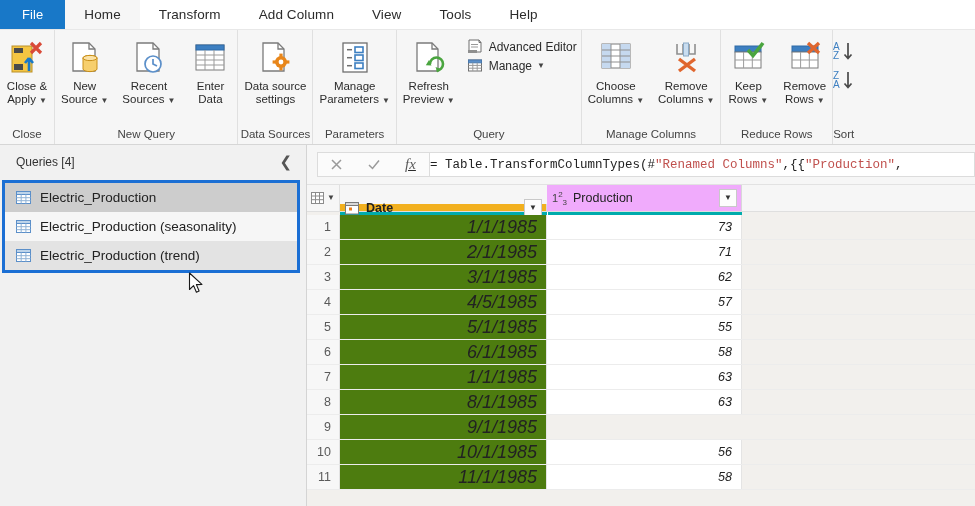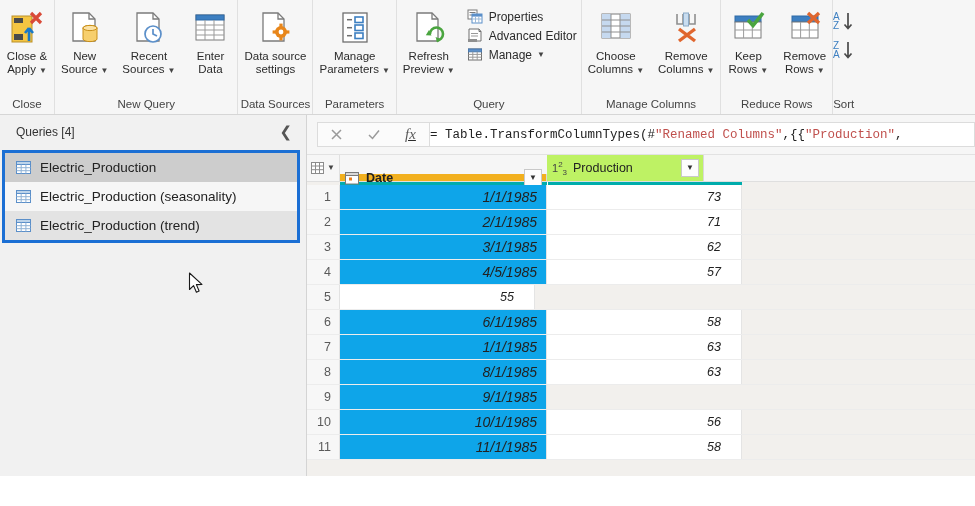--- a/index.html
+++ b/index.html
@@ -114,21 +114,21 @@
   }
   .ch-corner{
     width:33px; display:flex; align-items:center; justify-content:center;
     border-right:1px solid #e0e0e0; gap:1px;
   }
   .ch-cell{
     display:flex; align-items:center; gap:6px; padding:0 4px 0 5px;
     border-right:1px solid #d8d8d8; position:relative;
   }
   .ch-cell.date{ width:207px; background:#f2b01e;margin-top:19px; }
-  .ch-cell.prod{ width:157px; background:#bef264; }
+  .ch-cell.prod{ width:195px; background:#f0abfc; }
   .ch-name{ font-size:12.5px; color:#222; flex:1; }
   .ch-name.b{ font-weight:bold; }
   .dd{
     width:18px; height:18px; border:1px solid #c9c9c9; background:#fdfdfd;
     display:flex; align-items:center; justify-content:center; cursor:default;
   }
   .dd span{ font-size:8px; color:#333; line-height:1; }
 
   .accentrow{ display:flex; height:3px; }
   .accentrow .a1{ width:33px; background:transparent; }
@@ -139,38 +139,47 @@
   .grow{
     display:flex; height:25px; align-items:stretch;
     border-bottom:1px solid #ececec;
   }
   .gnum{
     width:33px; background:#f7f7f7; border-right:1px solid #e2e2e2;
     display:flex; align-items:center; justify-content:flex-end;
     padding-right:8px; font-size:12.5px; color:#5a5a5a;
   }
   .gdate{
-    width:207px; background:#0ea5e9; border-right:1px solid #e4e4e4;
+    width:207px; background:#4d7c0f; border-right:1px solid #e4e4e4;
     display:flex; align-items:center; justify-content:flex-end;
-    padding-right:9px; font-size:14px; font-style:italic; color:#222;
+    padding-right:9px; font-size:18px; font-style:italic; color:#222;
   }
   .gval{
     width:195px; background:#ffffff; border-right:1px solid #e4e4e4;
     display:flex; align-items:center; justify-content:flex-end;
-    padding-right:20px; font-size:12.5px; font-style:italic; color:#222;
+    padding-right:9px; font-size:12.5px; font-style:italic; color:#222;
   }
 
   
   .cursor{ position:absolute; left:188px; top:272px; pointer-events:none; z-index:50; }
 </style>
 </head>
 <body>
 
 <div id="app">
 
+  <div class="tabstrip" id="tabstrip">
+      <div class="tab file">File</div>
+      <div class="tab active">Home</div>
+      <div class="tab">Transform</div>
+      <div class="tab">Add Column</div>
+      <div class="tab">View</div>
+      <div class="tab">Tools</div>
+      <div class="tab">Help</div>
+    </div>
 
   <div class="ribbon" id="ribbon">
       <div class="rgroup">
         <div class="rgroup-body">
           <div class="bigbtn">
             <div class="ico">
               <svg width="36" height="36" viewBox="0 0 36 36">
                 <rect x="3" y="6" width="20" height="26" fill="#f5c542" stroke="#b9902a"></rect>
         <rect x="5" y="8" width="9" height="5" fill="#4a4a4a"></rect>
         <rect x="5" y="24" width="9" height="6" fill="#4a4a4a"></rect>
@@ -281,35 +290,20 @@
         <path d="M20 3 L20 9 L26 9" fill="none" stroke="#7b7b7b" stroke-width="1.3"></path>
         <path d="M18 24 A6.5 6.5 0 1 1 24.5 30.5" fill="none" stroke="#4aa53f" stroke-width="2.6"></path>
         <path d="M17 20 L19.5 25.5 L13.8 25.2 Z" fill="#4aa53f"></path>
         <path d="M29 29 L23.5 27 L25.5 32.5 Z" fill="#4aa53f"></path>
               </svg>
             </div>
             <div class="lbl" style="white-space: pre-line;">Refresh
 Preview<span style="font-size: 8px; margin-left: 3px; color: rgb(68, 68, 68);">▼</span></div>
           </div>
           <div class="smallcol">
-            <div class="smallbtn">
-              <span class="ico">
-                <svg width="16" height="15" viewBox="0 0 16 15">
-                  <rect x="1" y="1" width="9" height="9" fill="#fff" stroke="#7b7b7b"></rect>
-        <line x1="2.5" y1="3.5" x2="8.5" y2="3.5" stroke="#7b7b7b"></line>
-        <line x1="2.5" y1="6" x2="8.5" y2="6" stroke="#7b7b7b"></line>
-        <rect x="5" y="5" width="10" height="9" fill="#fff" stroke="#5b8fc9"></rect>
-        <rect x="5" y="5" width="10" height="2.6" fill="#5b8fc9"></rect>
-        <line x1="5" y1="10" x2="15" y2="10" stroke="#9cb9d8"></line>
-        <line x1="8.5" y1="7.6" x2="8.5" y2="14" stroke="#9cb9d8"></line>
-        <line x1="11.8" y1="7.6" x2="11.8" y2="14" stroke="#9cb9d8"></line>
-                </svg>
-              </span>
-              <span>Properties</span>
-            </div>
             <div class="smallbtn">
               <span class="ico">
                 <svg width="16" height="15" viewBox="0 0 16 15">
                   <path d="M2 1 L12 1 L14 3.5 L14 13 L2 13 Z" fill="#fff" stroke="#6f6f6f"></path>
         <path d="M12 1 L12 3.5 L14 3.5" fill="none" stroke="#6f6f6f"></path>
         <line x1="4" y1="5.5" x2="11" y2="5.5" stroke="#9a9a9a"></line>
         <line x1="4" y1="8" x2="11" y2="8" stroke="#9a9a9a"></line>
         <rect x="1" y="11" width="9" height="3" fill="#8f8f8f"></rect>
                 </svg>
               </span>
@@ -550,20 +544,21 @@
             <div class="gdate">3/1/1985</div>
             <div class="gval">62</div>
           </div>
           <div class="grow">
             <div class="gnum">4</div>
             <div class="gdate">4/5/1985</div>
             <div class="gval">57</div>
           </div>
           <div class="grow">
             <div class="gnum">5</div>
+            <div class="gdate">5/1/1985</div>
             <div class="gval">55</div>
           </div>
           <div class="grow">
             <div class="gnum">6</div>
             <div class="gdate">6/1/1985</div>
             <div class="gval">58</div>
           </div>
           <div class="grow">
             <div class="gnum">7</div>
             <div class="gdate">1/1/1985</div>

